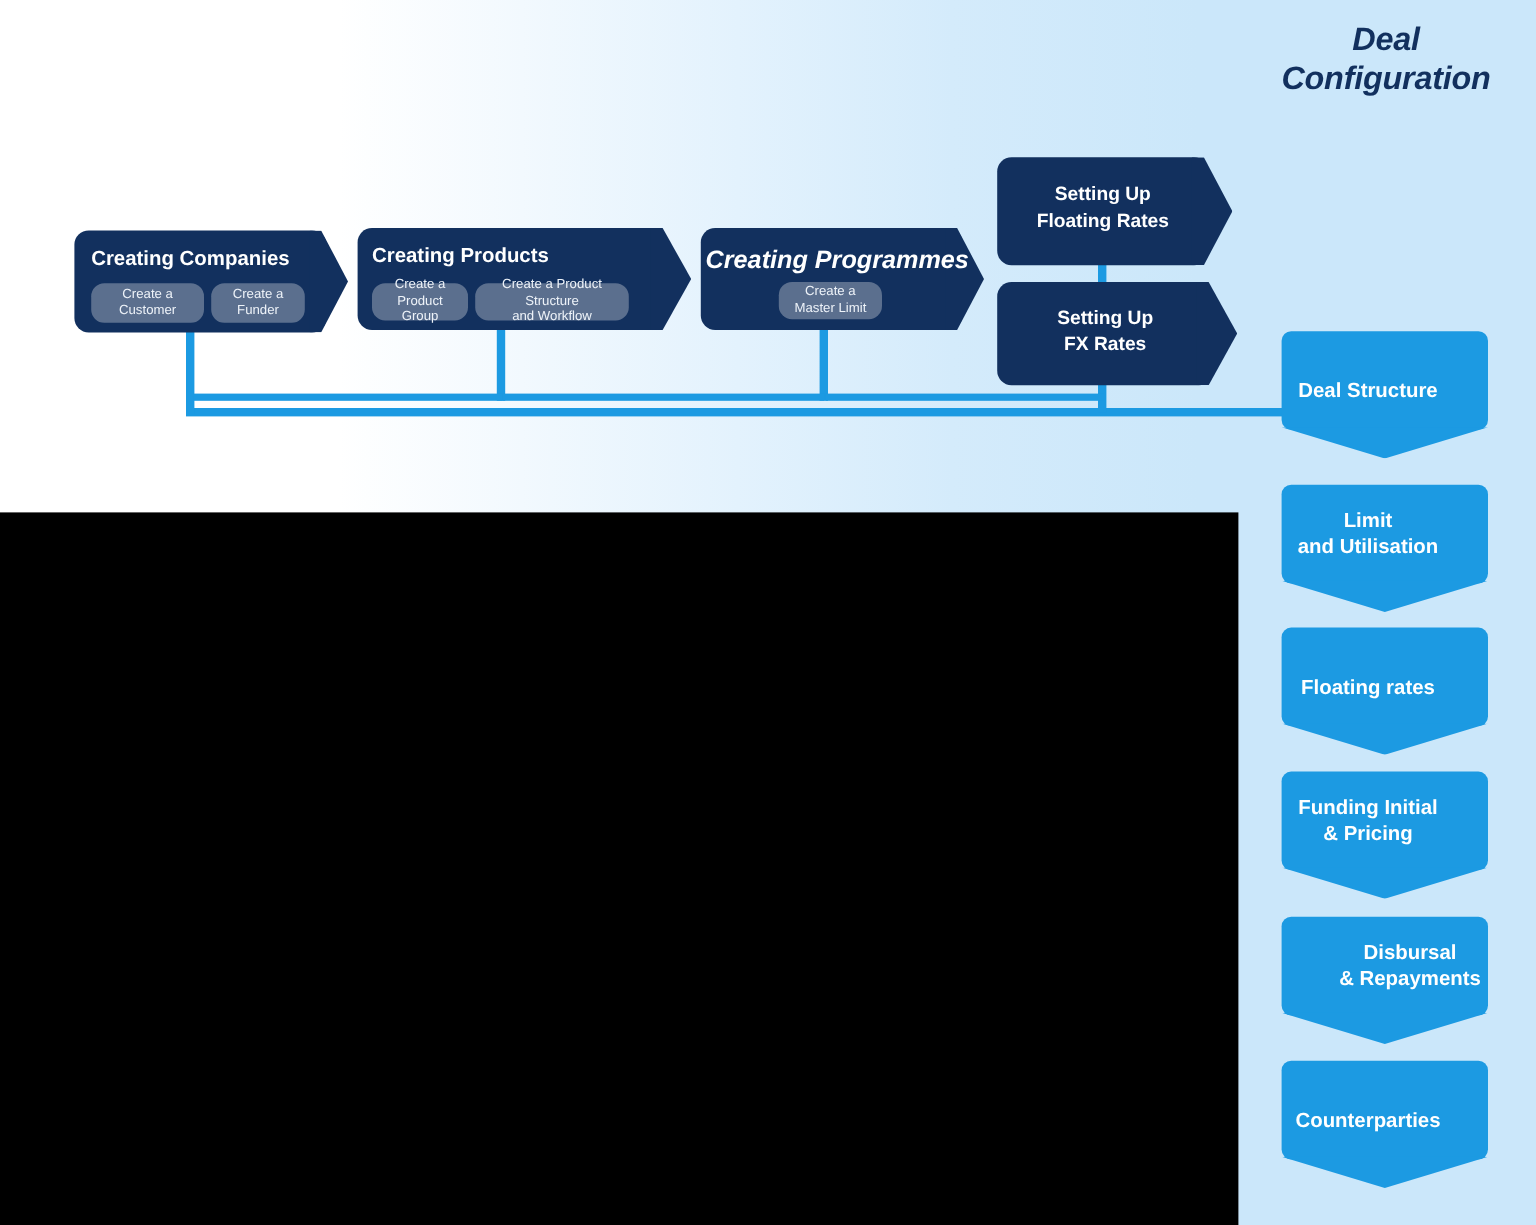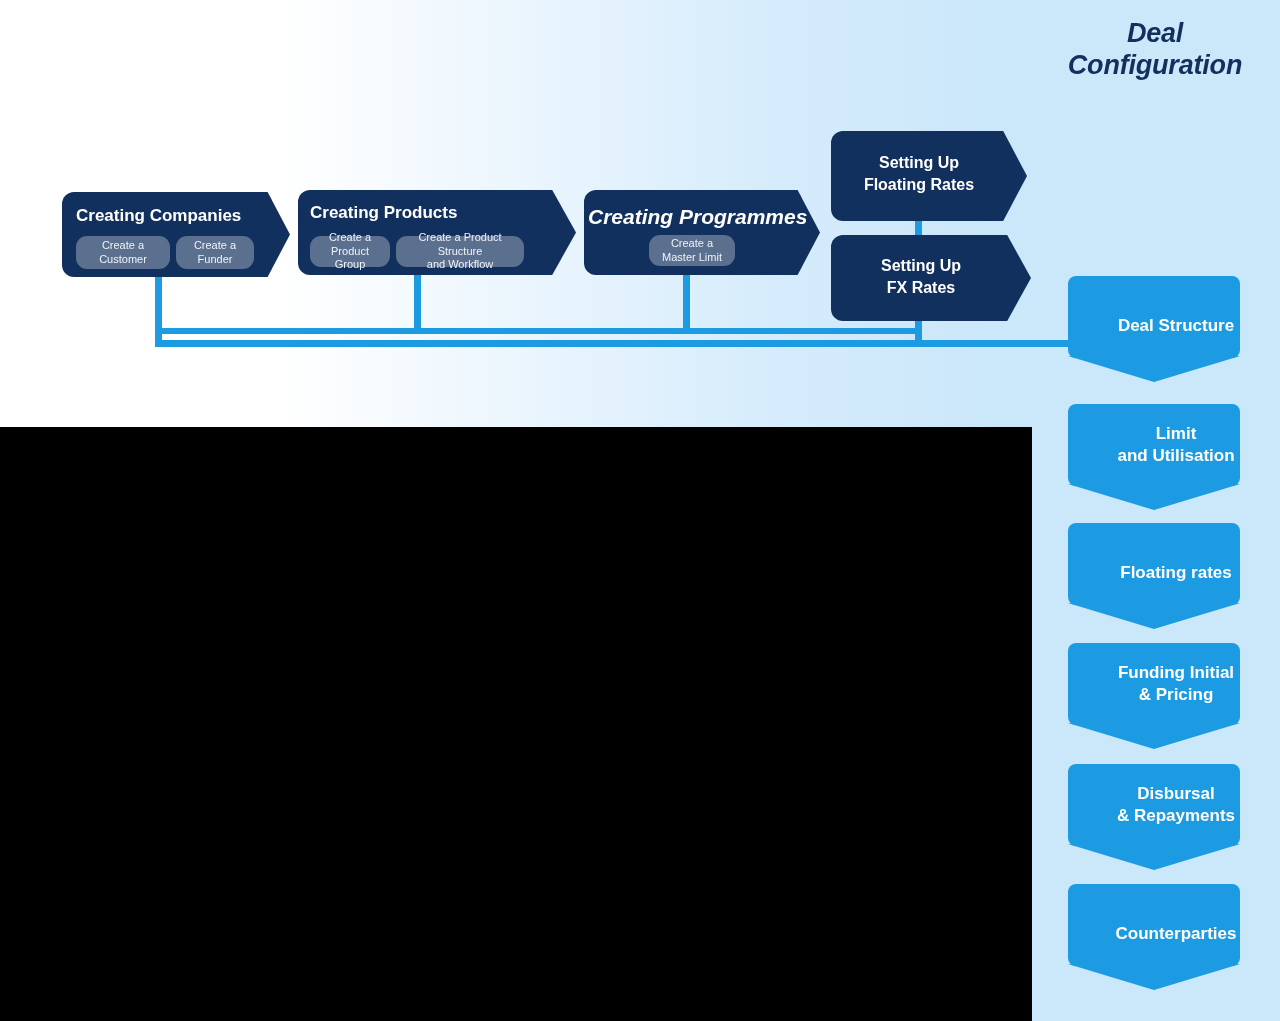--- a/index.html
+++ b/index.html
@@ -113,21 +113,20 @@
     height: 26px;
     background: #1c9ae2;
     -webkit-clip-path: polygon(0 0, 100% 0, 50% 100%);
     clip-path: polygon(0 0, 100% 0, 50% 100%);
   }
   .dchev-label {
     position: absolute;
     left: 0;
     width: 144px;
     text-align: center;
-    margin-left: 36px;
   }
 
   
   #black-panel {
     position: absolute;
     left: 0;
     top: 427px;
     width: 1032px;
     height: 594px;
     background: #000000;
@@ -268,21 +267,21 @@
     <div class="dchev-point" style="top:80px;"></div>
     <div class="dchev-label" style="top:19px;">
       <div>Funding Initial</div>
       <div>&amp; Pricing</div>
     </div>
   </div>
 
   <div class="dchev" style="left:1068px; top:764px;">
     <div class="dchev-body" style="height:82px;"></div>
     <div class="dchev-point" style="top:80px;"></div>
-    <div class="dchev-label" style="top:19px;">
+    <div class="dchev-label" style="top:19px;padding-left:35px;">
       <div>Disbursal</div>
       <div>&amp; Repayments</div>
     </div>
   </div>
 
   <div class="dchev" style="left:1068px; top:884px;">
     <div class="dchev-body" style="height:82px;"></div>
     <div class="dchev-point" style="top:80px;"></div>
     <div class="dchev-label" style="top:39px;">
       <div>Counterparties</div>

